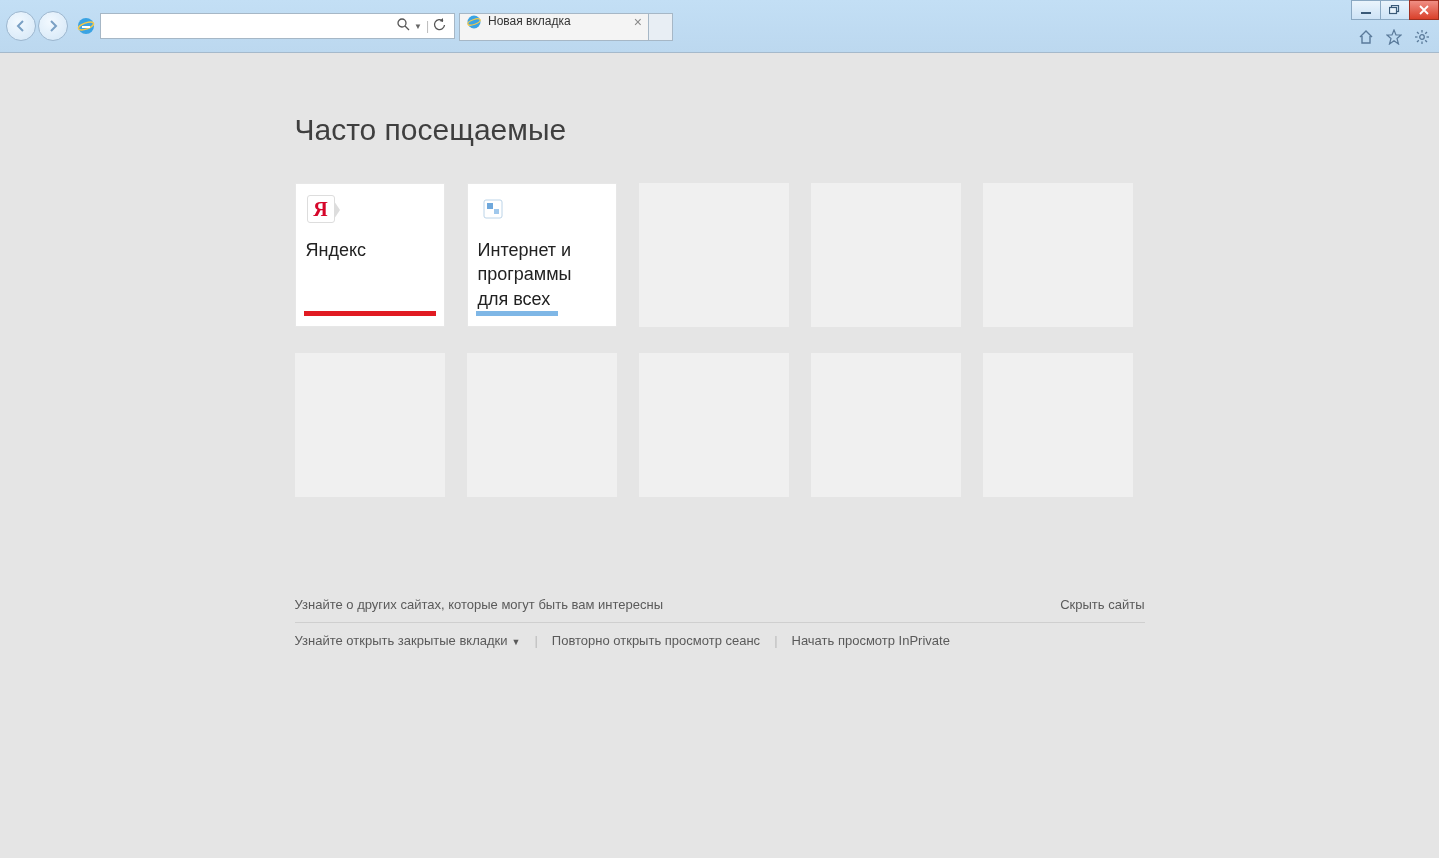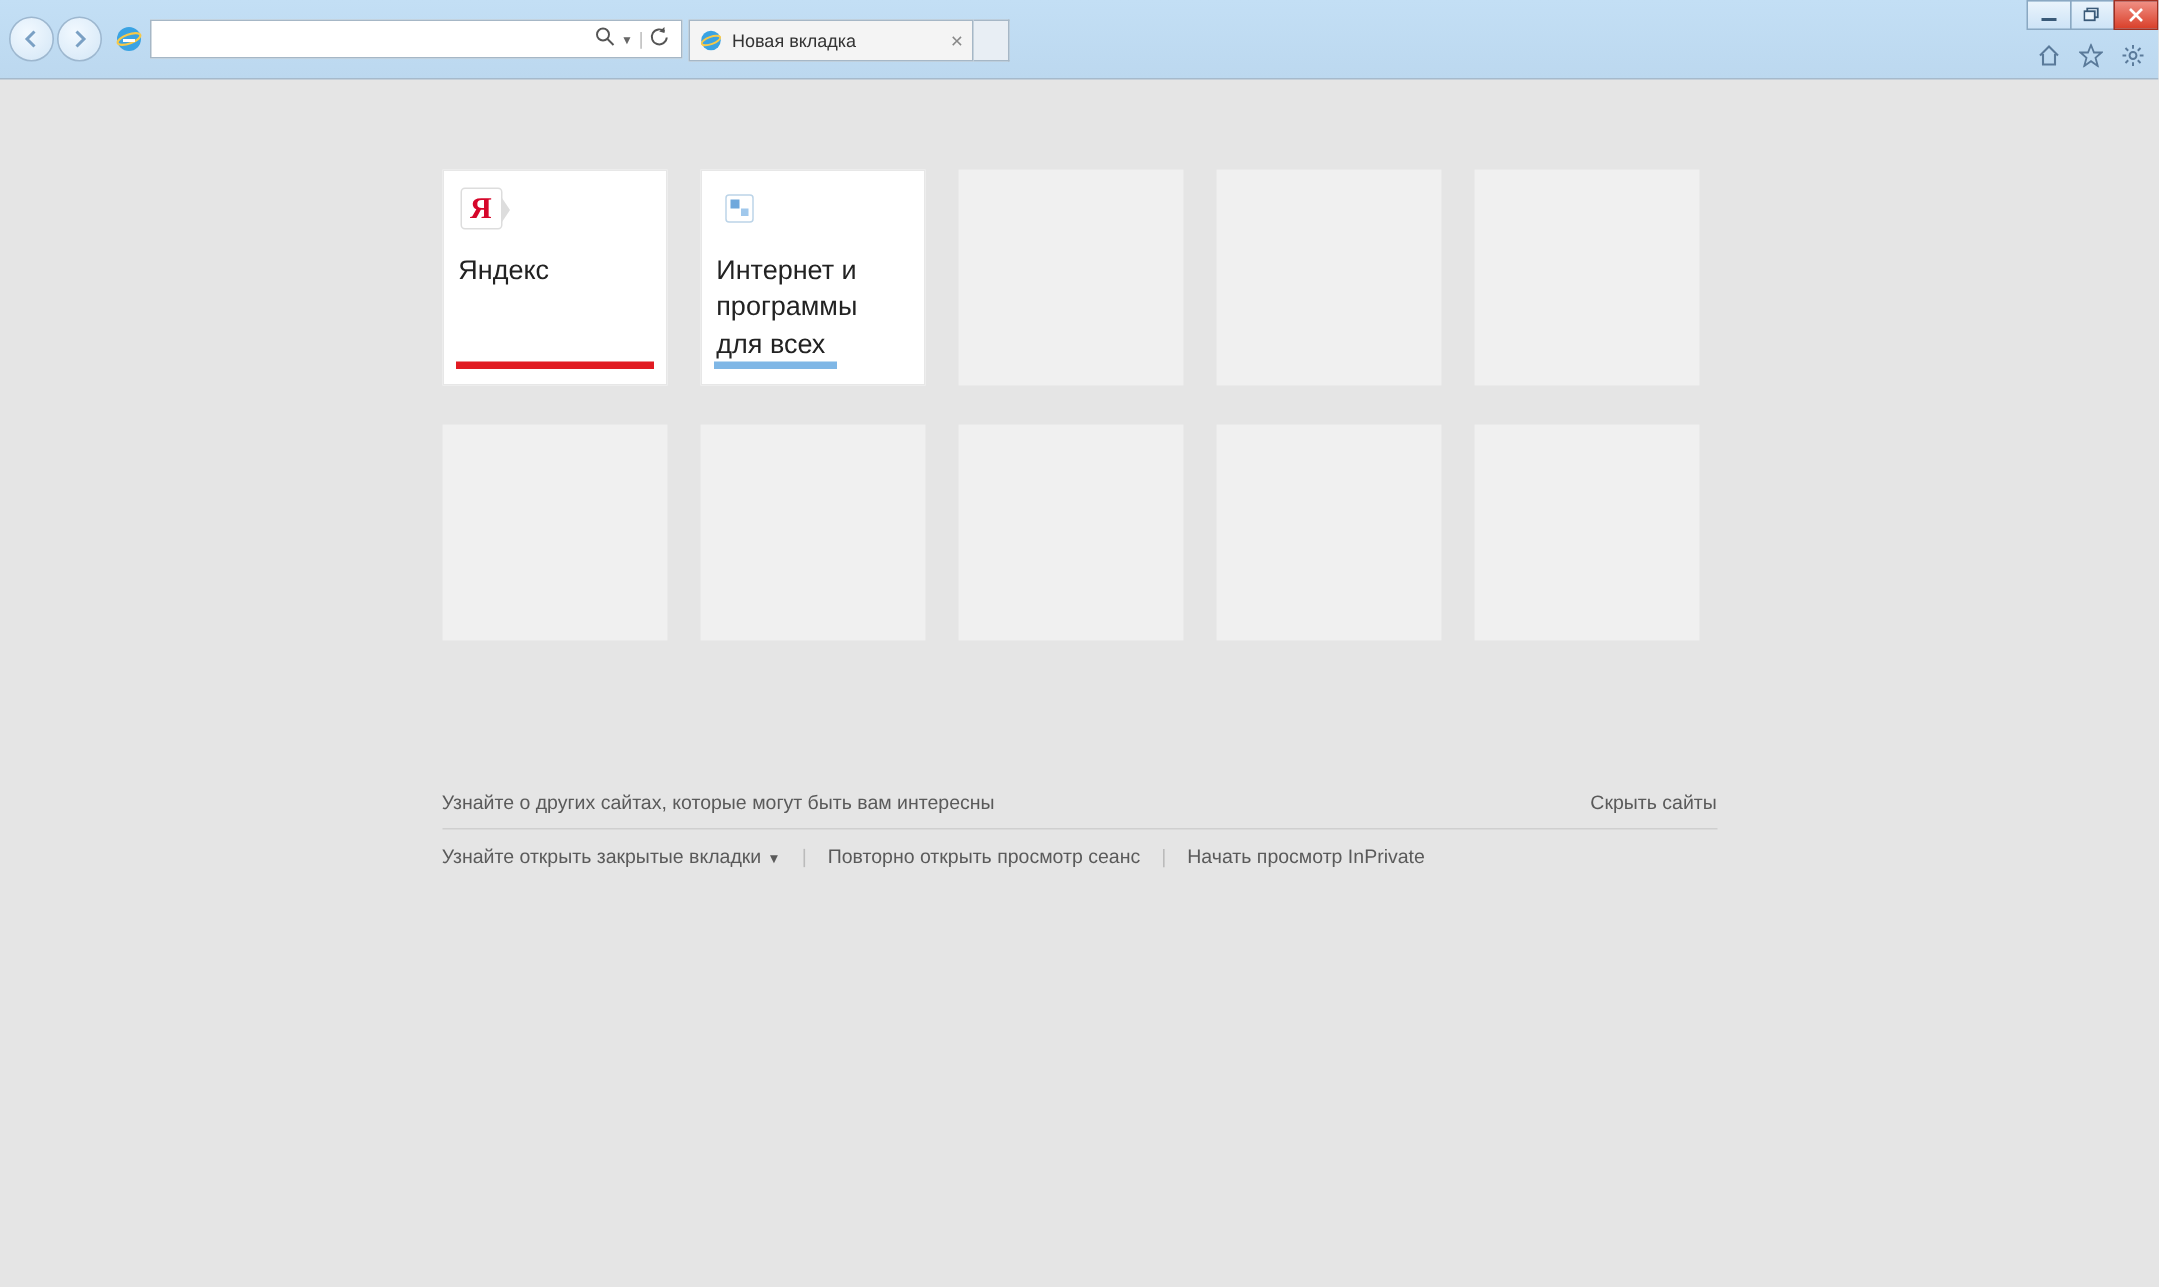--- a/index.html
+++ b/index.html
@@ -111,21 +111,21 @@
   align-items: flex-end;
   margin-left: 4px;
   height: 30px;
 }
 .tab {
   height: 28px;
   min-width: 190px;
   background: #f4f4f4;
   border: 1px solid #a6b7c6;
   display: flex;
-  align-items: center;
+  align-items: flex-start;
   padding: 0 6px;
   font-size: 12px;
   color: #333;
   position: relative;
 }
 .tab .tab-favicon { width: 16px; height: 16px; margin-right: 6px; flex-shrink:0;}
 .tab .tab-close {
   position: absolute;
   right: 6px;
   color: #888;
@@ -367,20 +367,21 @@
             <path d="M13 3 L11.2 4.8"></path>
             <path d="M4.8 11.2 L3 13"></path>
           </g>
         </svg>
     </span>
   </div>
 </div>
 
 <div class="content">
   <div class="content-inner">
+    <h1 class="page-heading">Часто посещаемые</h1>
 
     <div class="tiles">
 
       <div class="tile filled">
         <div class="tile-icon">
           <span class="yandex-icon">Я</span>
         </div>
         <div class="tile-label">Яндекс</div>
         <div class="tile-accent" style="background:#e11b22;"></div>
       </div>

